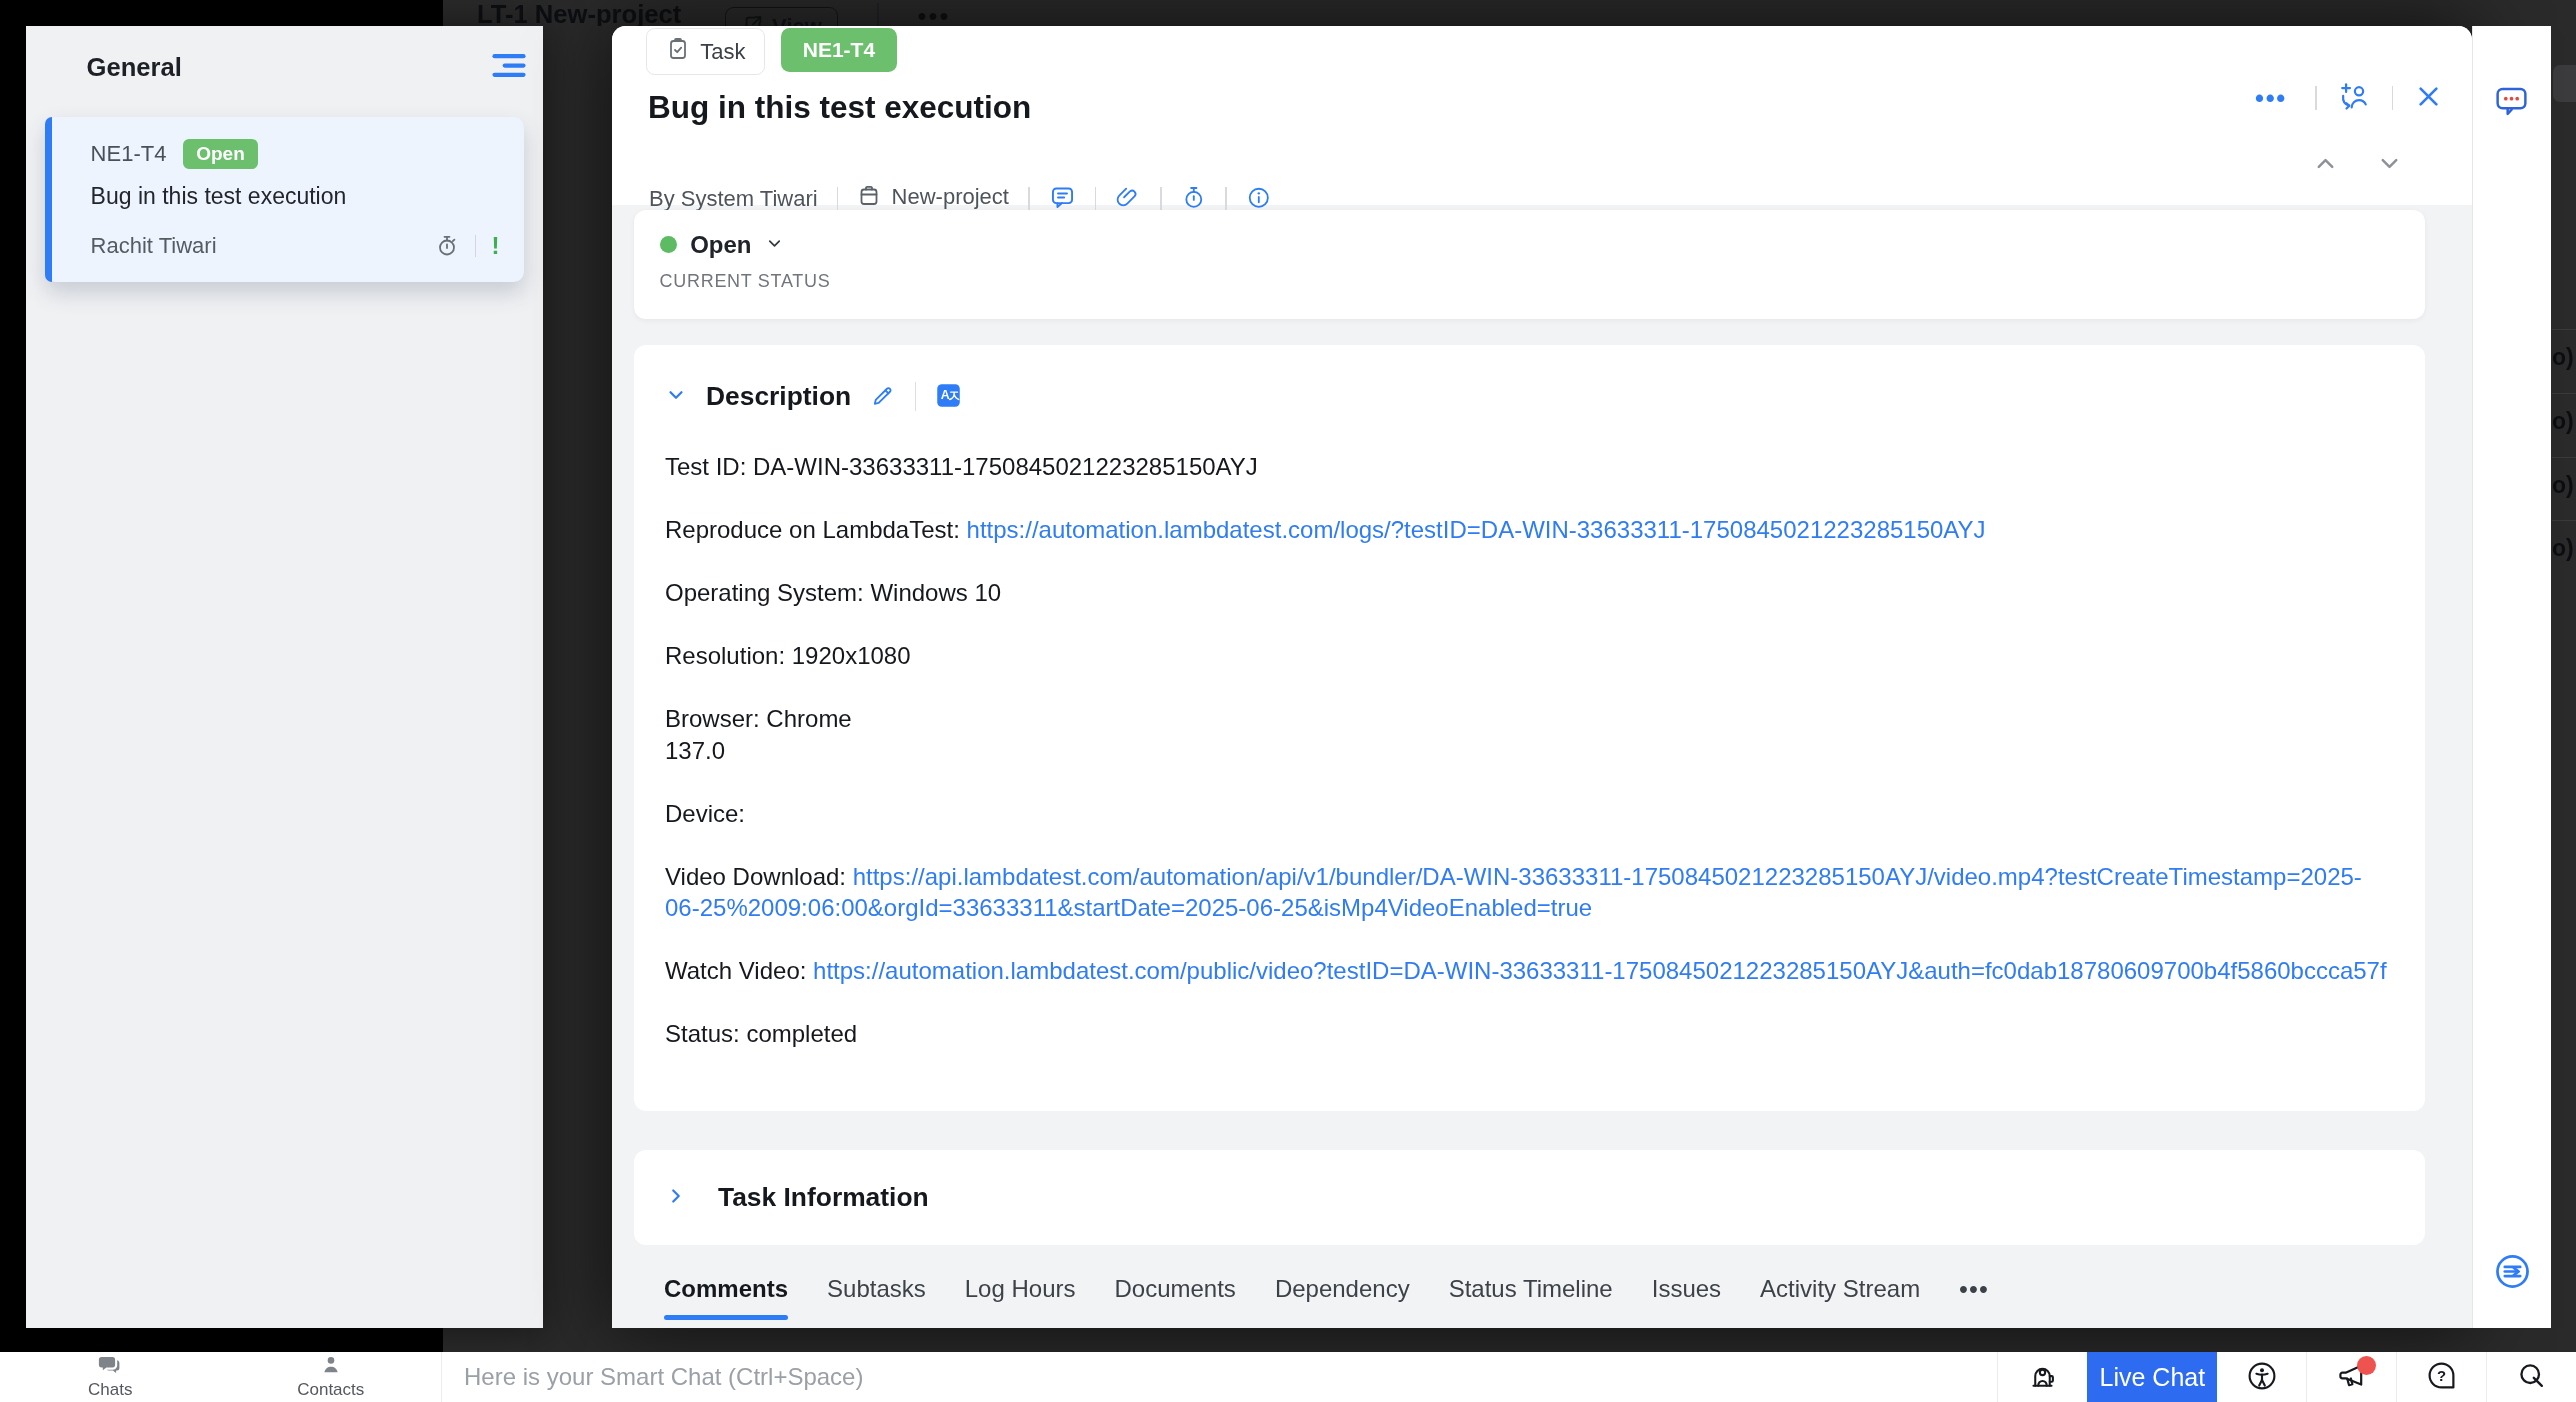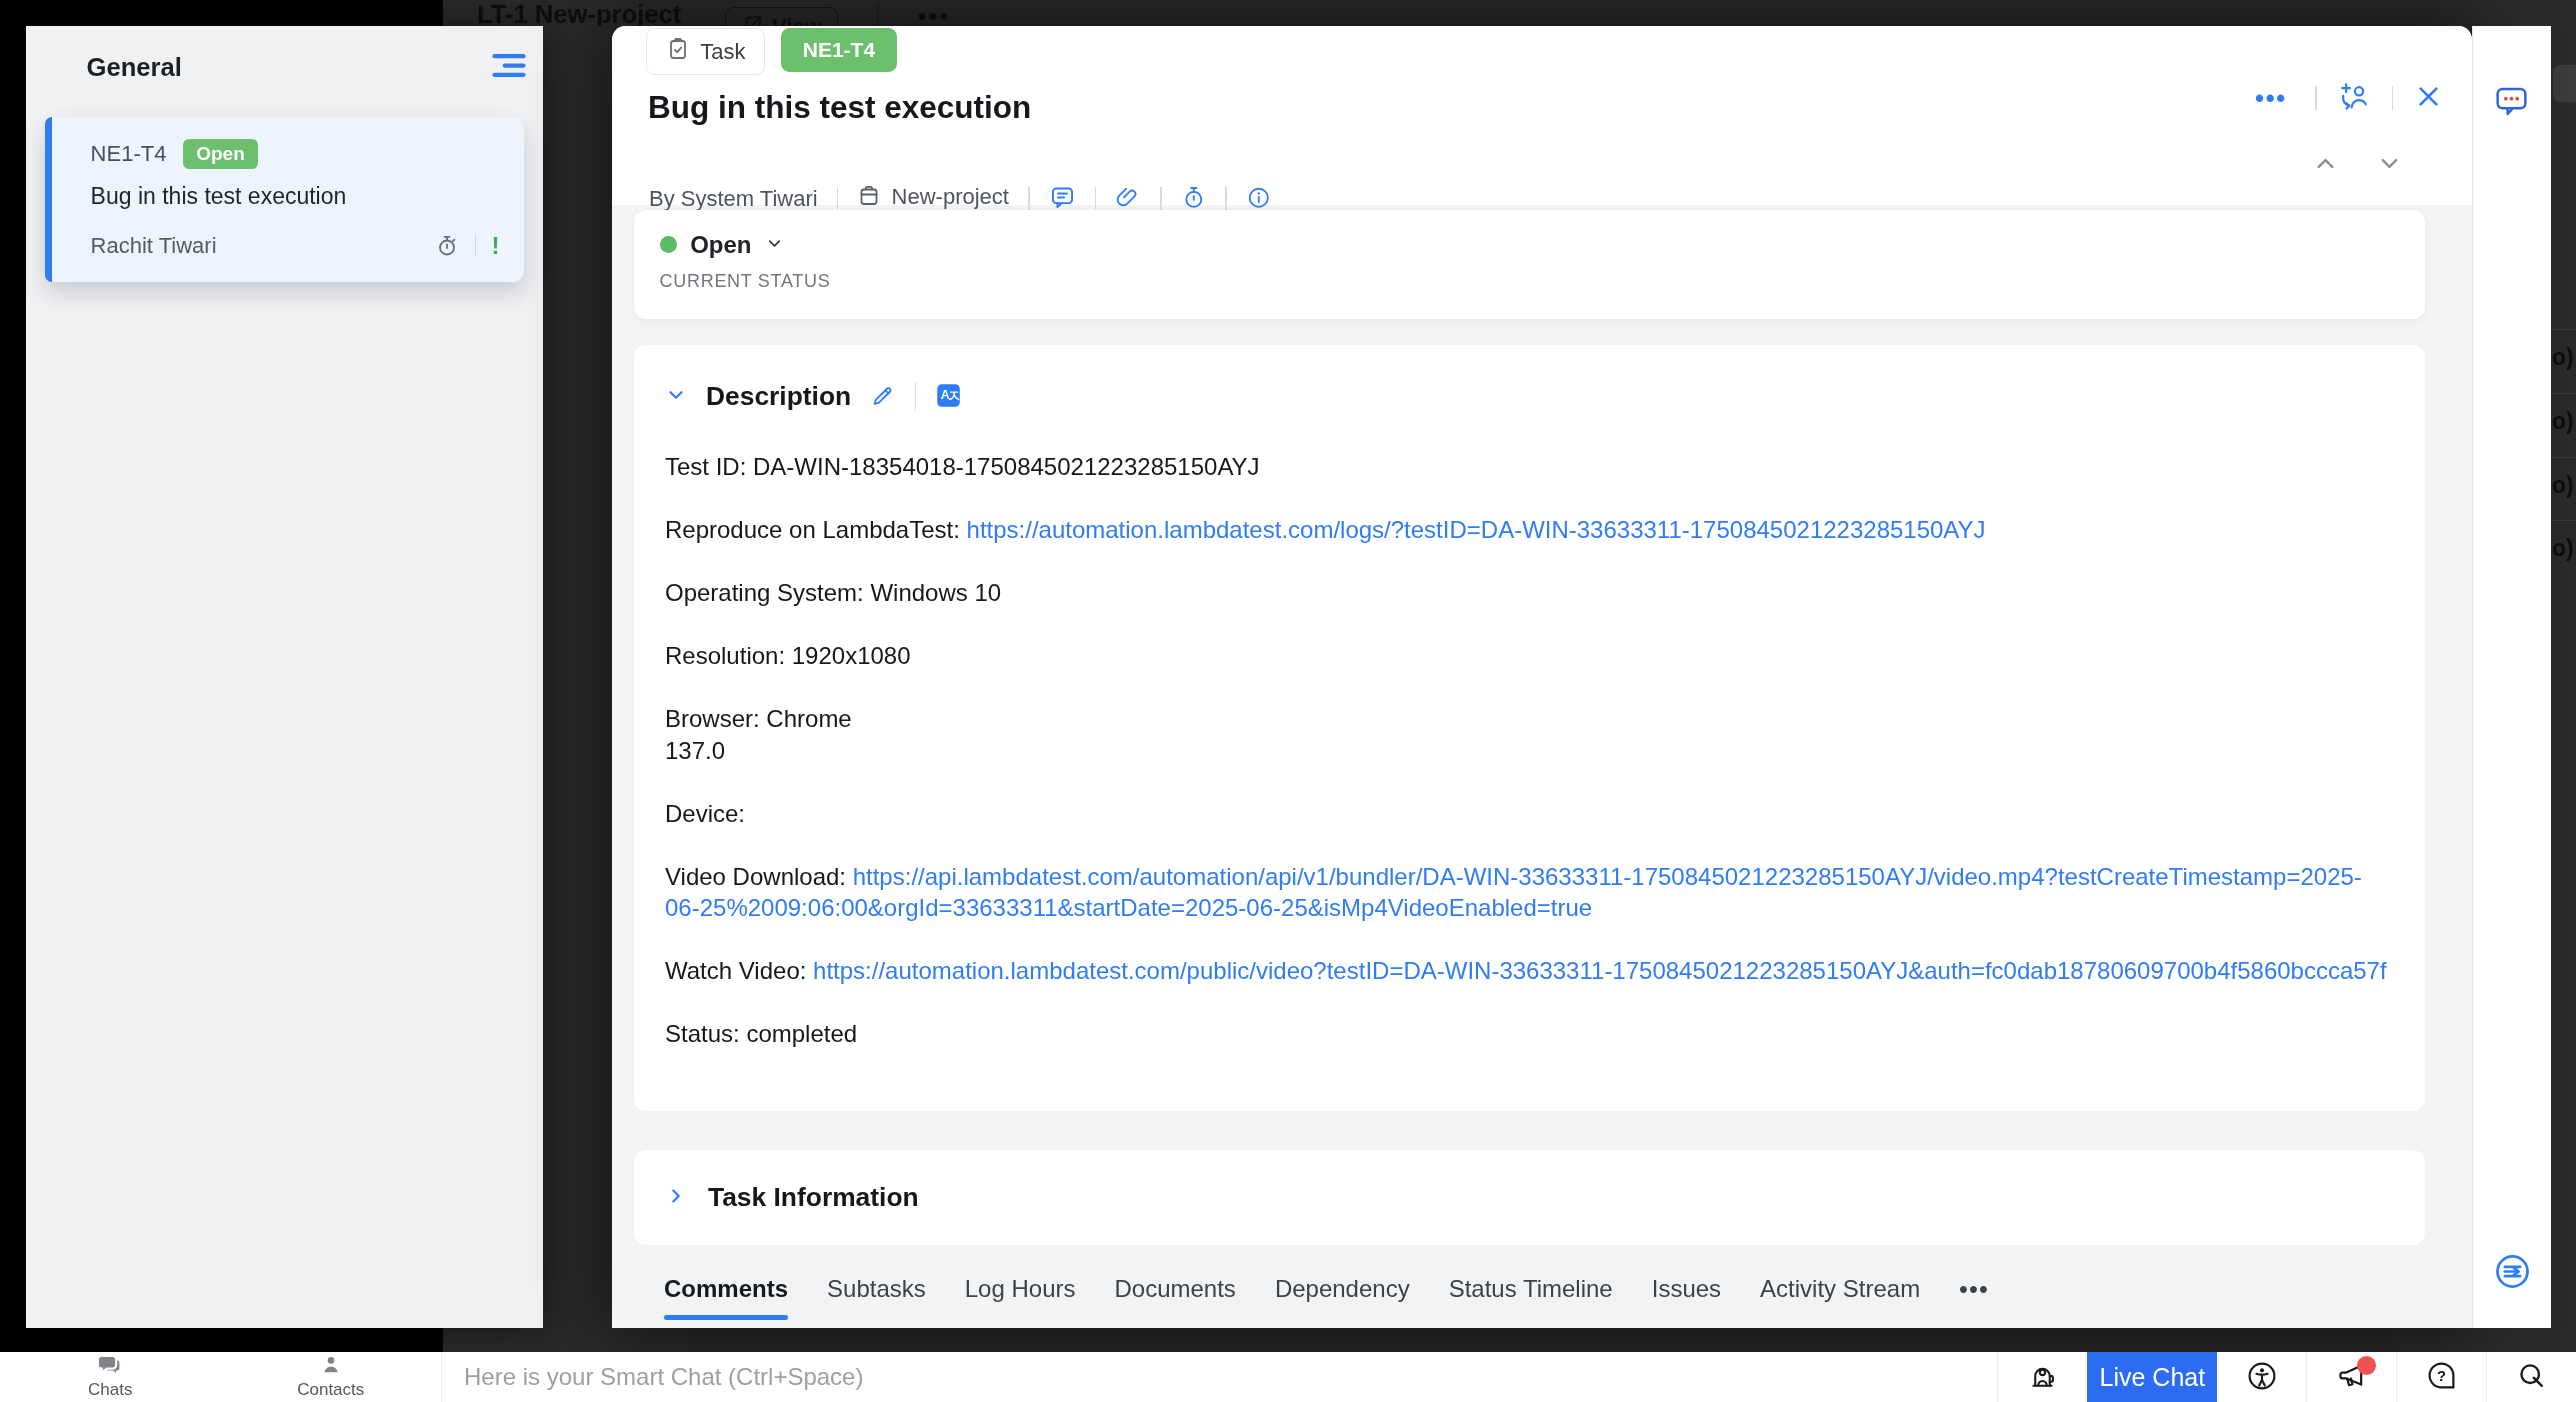--- a/index.html
+++ b/index.html
@@ -69,21 +69,21 @@
   .desc-card{position:absolute;left:22px;top:319px;width:1791px;height:766px;background:#fff;
              border-radius:12px;padding:36px 31px;}
   .desc-head{display:flex;align-items:center;gap:19px;}
   .desc-heading{font-size:26.4px;font-weight:700;color:#15181d;}
   .desc-sep{width:1.7px;height:29px;background:#dcdee1;}
   .desc-body{margin-top:39px;font-size:24px;line-height:31.5px;color:#15181d;}
   .desc-body p{margin:0 0 31.5px 0;white-space:pre-line;overflow-wrap:anywhere;}
   .desc-body a{color:#2f7cf5;text-decoration:none;cursor:pointer;}
 
   .info-card{position:absolute;left:22px;top:1124px;width:1791px;height:95px;background:#fff;
-             border-radius:12px;display:flex;align-items:center;padding:0 31px;gap:21px;}
+             border-radius:12px;display:flex;align-items:center;padding:0 31px;gap:31px;}
   .info-heading{font-size:26.4px;font-weight:700;color:#15181d;}
 
   .tabs{position:absolute;left:39px;top:1249px;display:flex;gap:39px;align-items:center;
         font-size:24px;color:#3c4248;}
   .tab{position:relative;padding-bottom:17px;cursor:pointer;}
   .tab.active{color:#15181d;font-weight:700;margin-left:13px;}
   .tab.active::after{content:"";position:absolute;left:0;right:0;bottom:0;height:5.1px;background:#2e7cf6;border-radius:2.6px;}
   .tabs-more{font-size:24px;font-weight:800;letter-spacing:1.7px;padding-bottom:17px;cursor:pointer;}
 
   
@@ -328,21 +328,21 @@
           <span class="icon">
             <svg width="27" height="27" viewBox="0 0 24 24">
                 <rect x="2" y="2" width="20" height="20" rx="4" fill="#2e7cf6"></rect>
                 <text x="9" y="15" fill="#fff" font-size="11" font-weight="bold" text-anchor="middle" font-family="Liberation Sans, sans-serif">A</text>
                 <path d="M14 9h6M17 9v1.5c0 2.5-2 4.5-4 5M17 10.5c.4 2.2 1.8 4 4 5" stroke="#fff" stroke-width="1.3" fill="none" stroke-linecap="round"></path>
               </svg>
           </span>
         </button>
       </div>
       <div class="desc-body">
-          <p><span>Test ID: DA-WIN-18354018-1750845021223285150AYJ</span></p>
+          <p><span>Test ID: DA-WIN-33633311-1750845021223285150AYJ</span></p>
           <p><span>Reproduce on LambdaTest: </span><a>https://automation.lambdatest.com/logs/?testID=DA-WIN-33633311-1750845021223285150AYJ</a></p>
           <p><span>Operating System: Windows 10</span></p>
           <p><span>Resolution: 1920x1080</span></p>
           <p><span>Browser: Chrome
 137.0</span></p>
           <p><span>Device:</span></p>
           <p><span>Video Download: </span><a>https://api.lambdatest.com/automation/api/v1/bundler/DA-WIN-33633311-1750845021223285150AYJ/video.mp4?testCreateTimestamp=2025-06-25%2009:06:00&amp;orgId=33633311&amp;startDate=2025-06-25&amp;isMp4VideoEnabled=true</a></p>
           <p><span>Watch Video: </span><a>https://automation.lambdatest.com/public/video?testID=DA-WIN-33633311-1750845021223285150AYJ&amp;auth=fc0dab18780609700b4f5860bccca57f</a></p>
           <p><span>Status: completed</span></p>
         </div>

